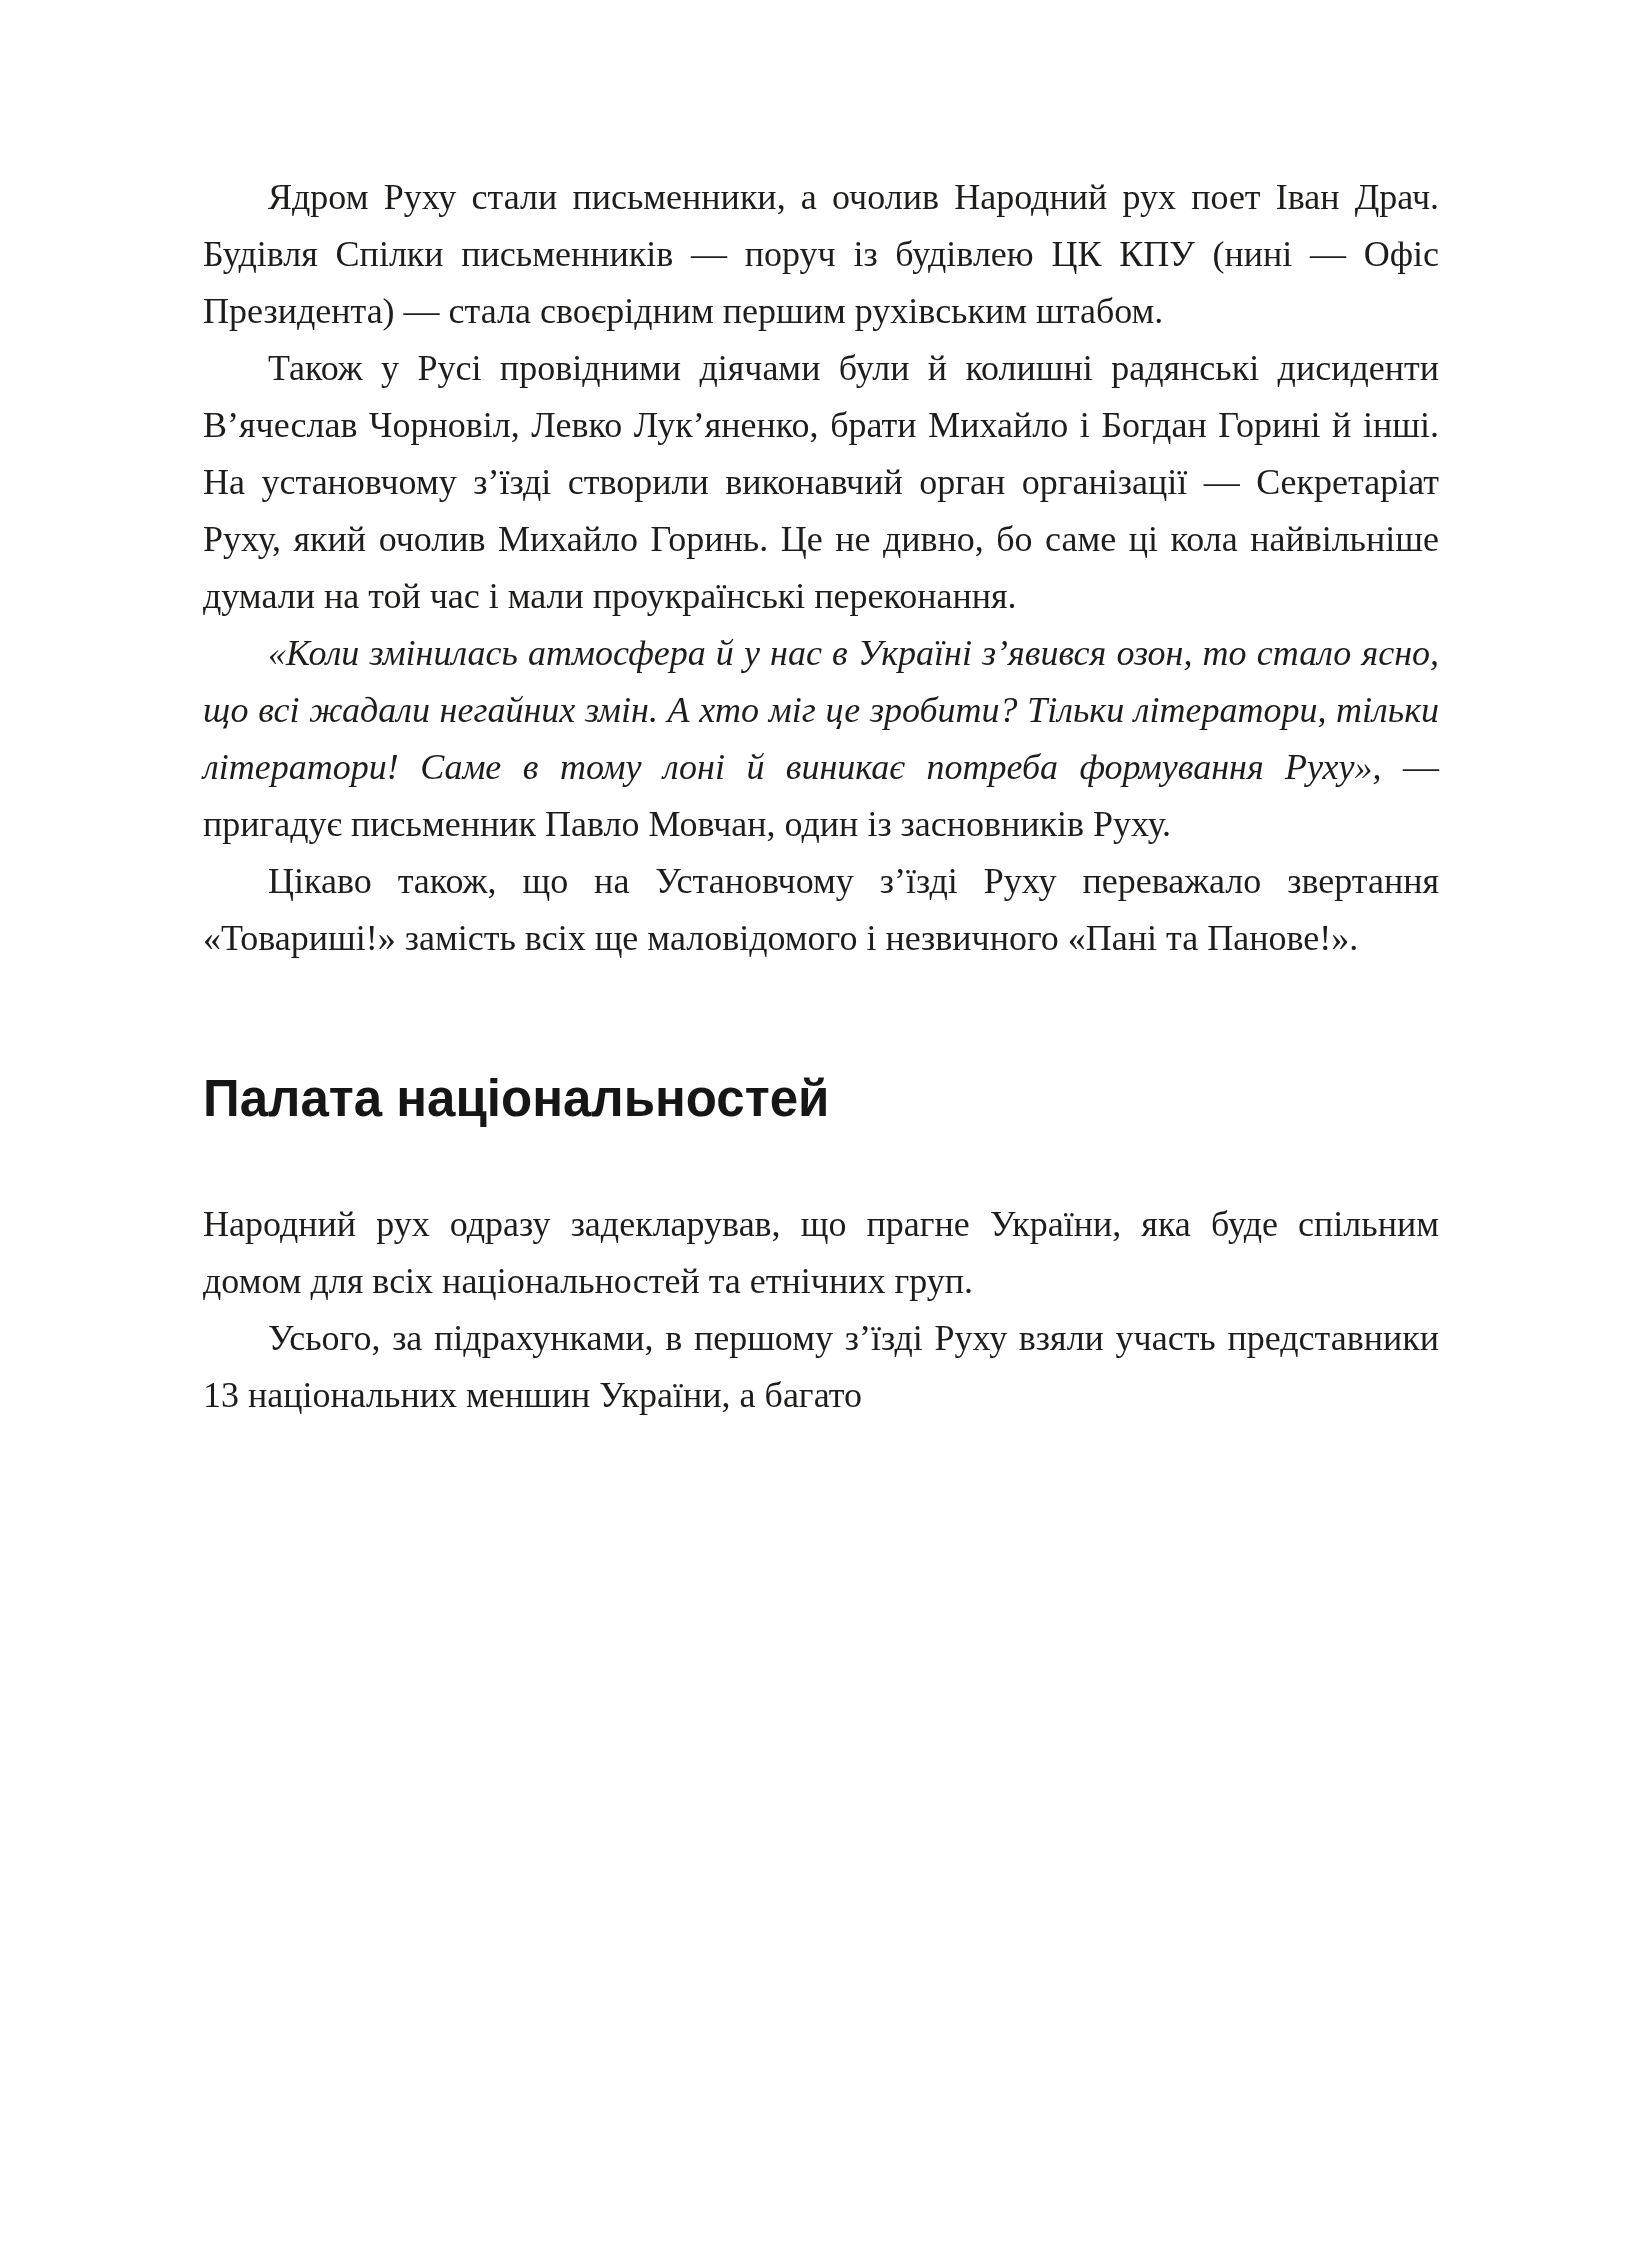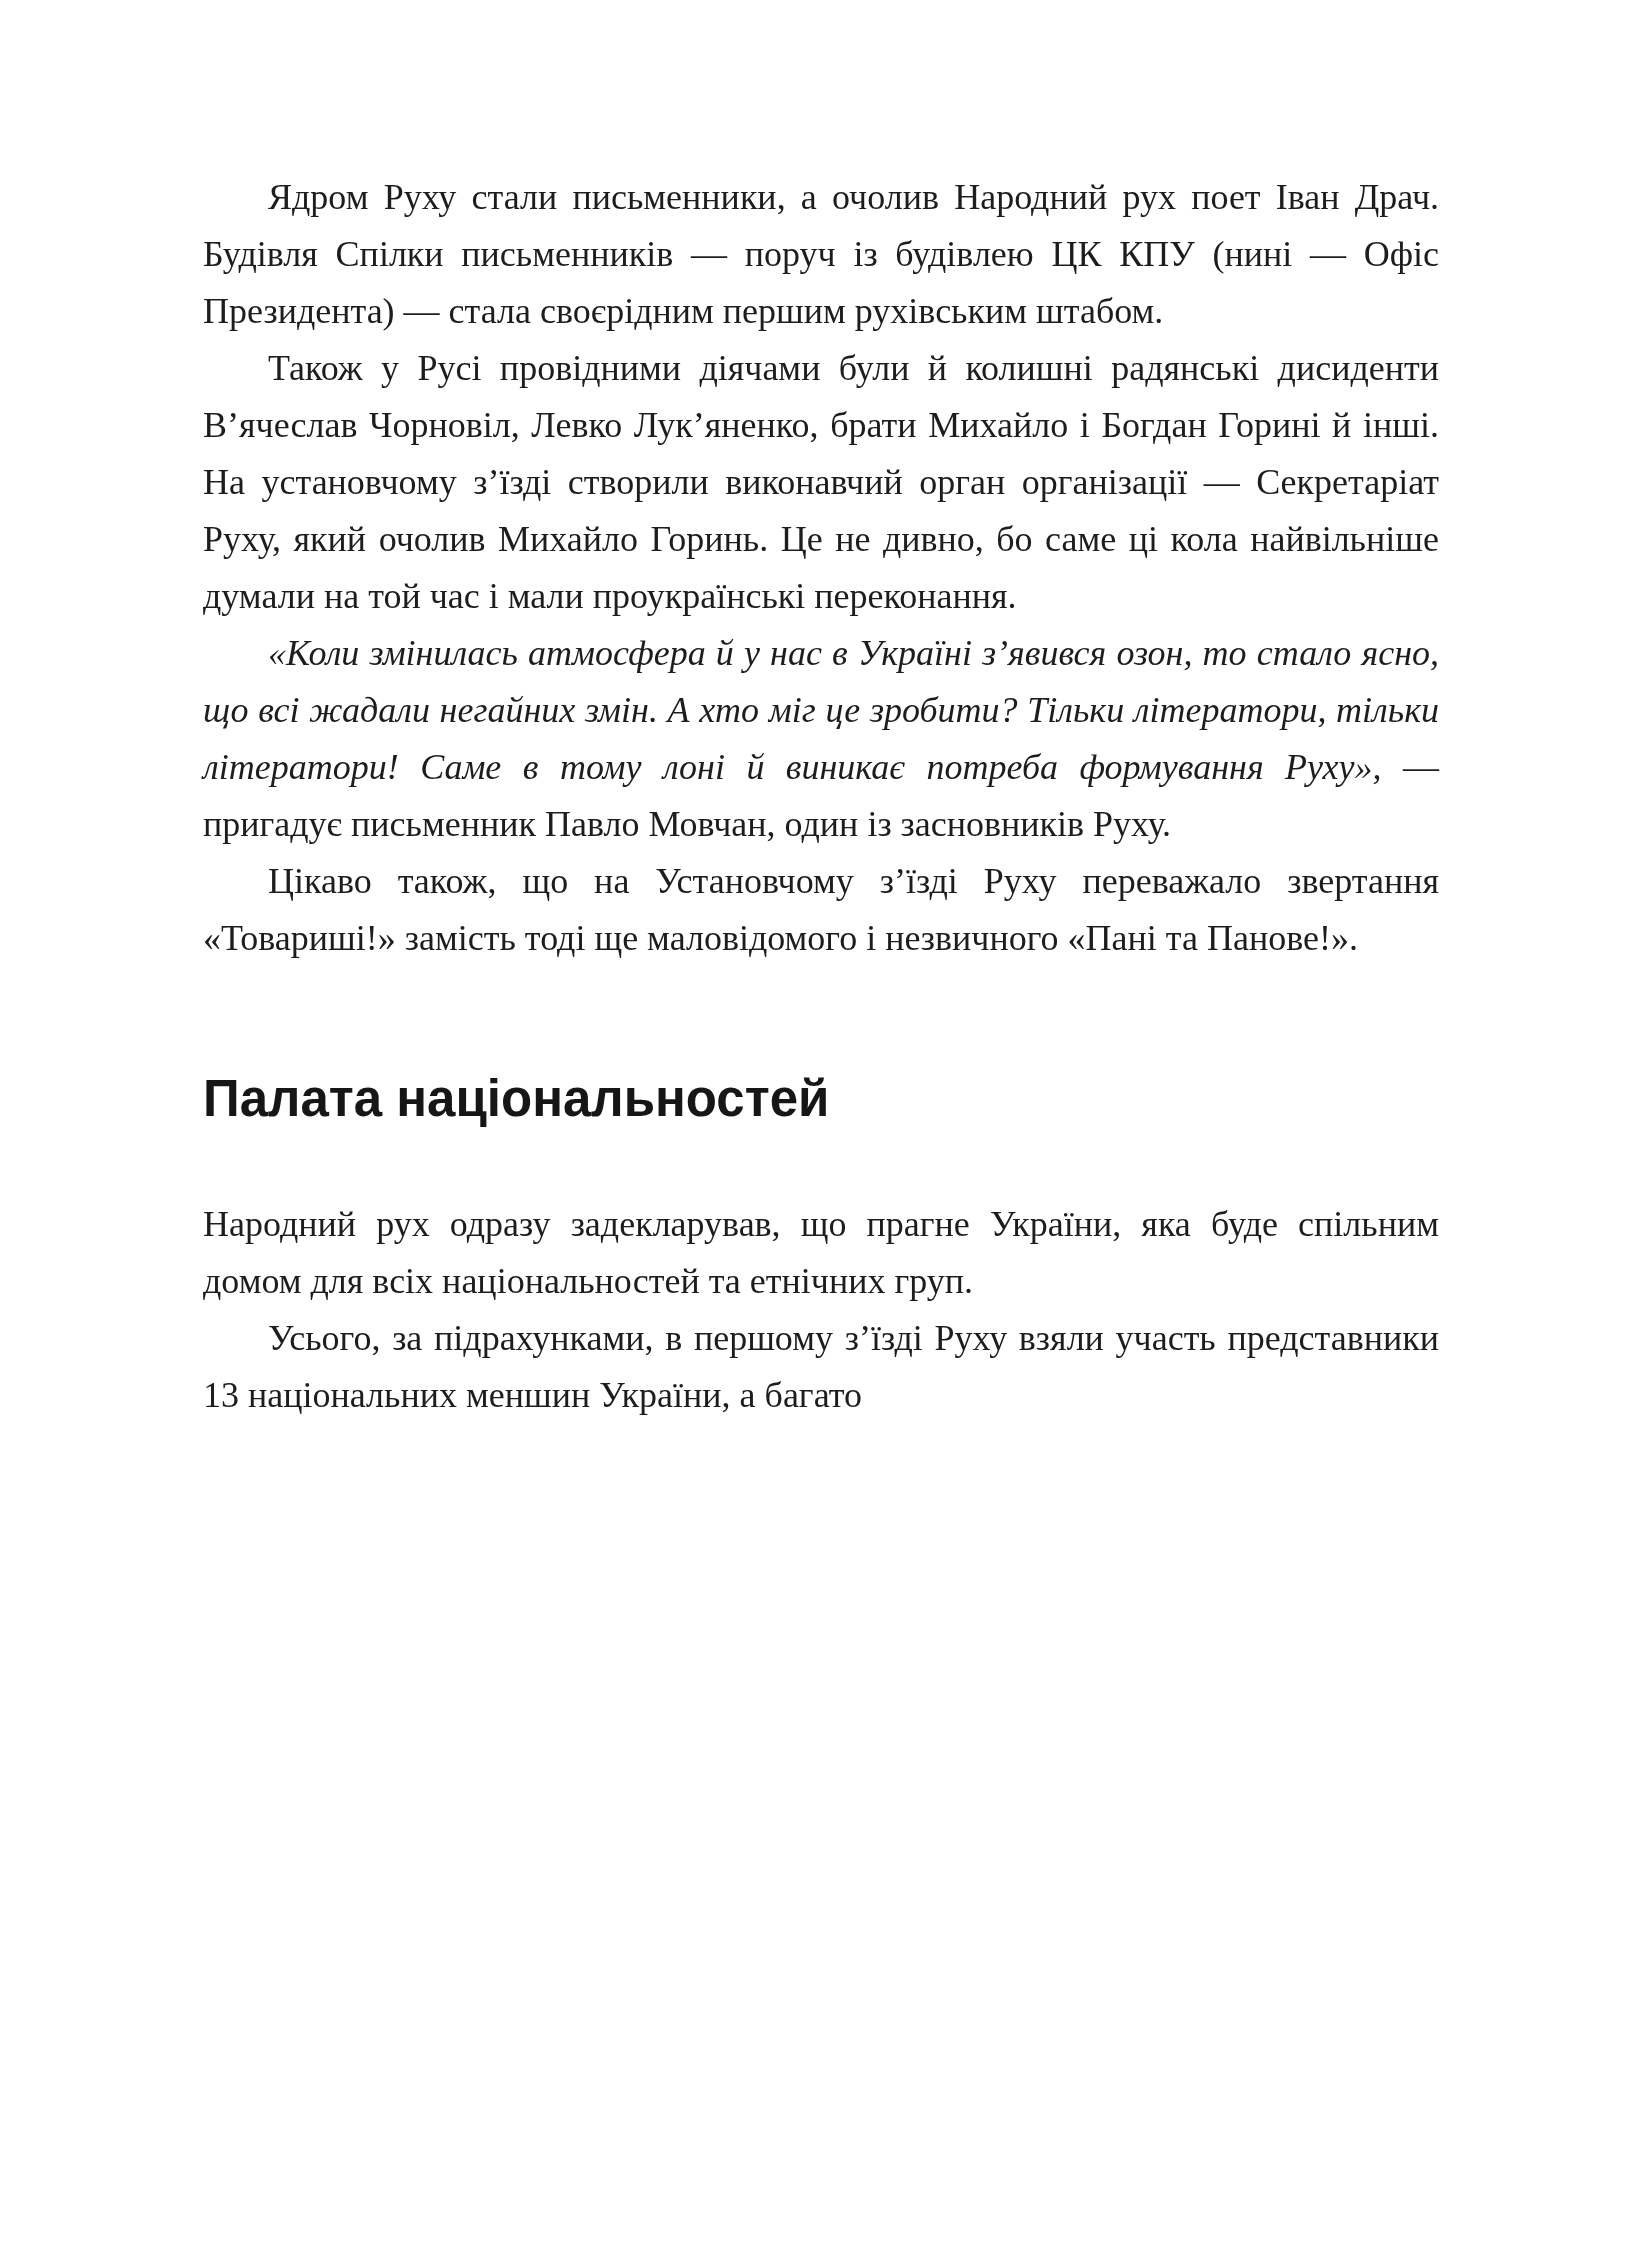--- a/index.html
+++ b/index.html
@@ -67,21 +67,21 @@
 
 <div class="page">
   <div class="content">
 
     <p>Ядром Руху стали письменники, а очолив Народний рух поет Іван Драч. Будівля Спілки письменників — поруч із будівлею ЦК КПУ (нині — Офіс Президента) — стала своєрідним першим рухівським штабом.</p>
 
     <p>Також у Русі провідними діячами були й колишні радянські дисиденти В’ячеслав Чорновіл, Левко Лук’яненко, брати Михайло і Богдан Горині й інші. На установчому з’їзді створили виконавчий орган організації — Секретаріат Руху, який очолив Михайло Горинь. Це не дивно, бо саме ці кола найвільніше думали на той час і мали проукраїнські переконання.</p>
 
     <p><span class="quote-italic">«Коли змінилась атмосфера й у нас в Україні з’явився озон, то стало ясно, що всі жадали негайних змін. А хто міг це зробити? Тільки літератори, тільки літератори! Саме в тому лоні й виникає потреба формування Руху»,</span><span> — пригадує письменник Павло Мовчан, один із засновників Руху.</span></p>
 
-    <p>Цікаво також, що на Установчому з’їзді Руху переважало звертання «Товариші!» замість тоді ще маловідомого і незвичного «Пані та Панове!».</p>
+    <p>Цікаво також, що на Установчому з’їзді Руху переважало звертання «Товариші!» замість всіх ще маловідомого і незвичного «Пані та Панове!».</p>
 
     <h2 class="section-heading">Палата національностей</h2>
 
     <p class="no-indent">Народний рух одразу задекларував, що прагне України, яка буде спільним домом для всіх національностей та етнічних груп.</p>
 
 
 
     <p>Усього, за підрахунками, в першому з’їзді Руху взяли участь представники 13 національних меншин України, а багато</p>
 
   </div>

